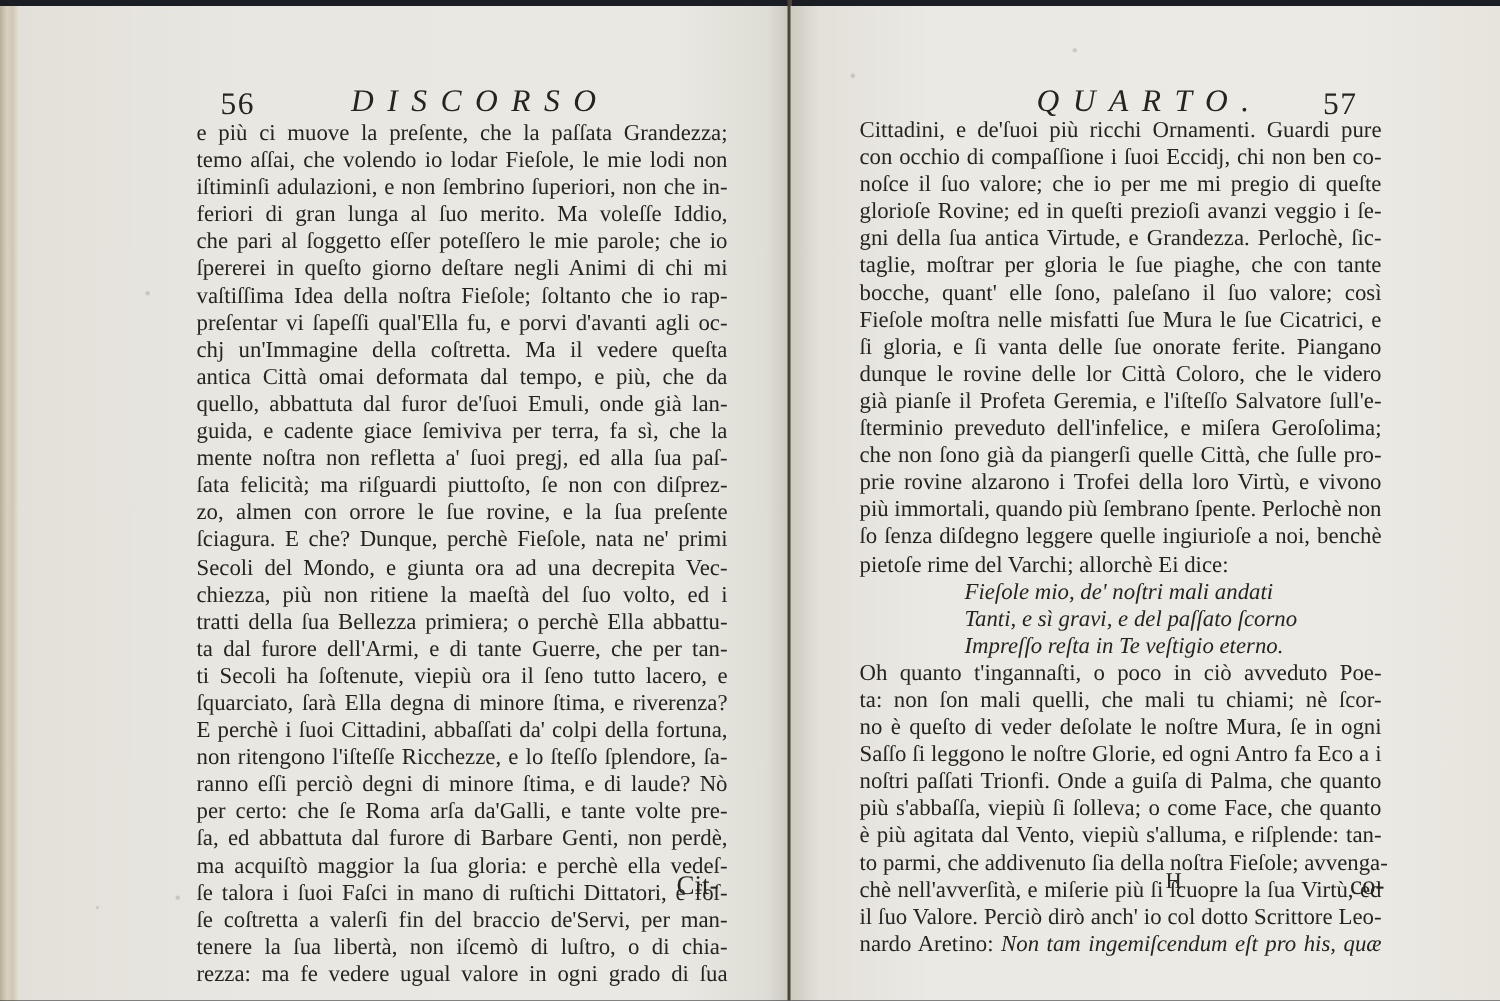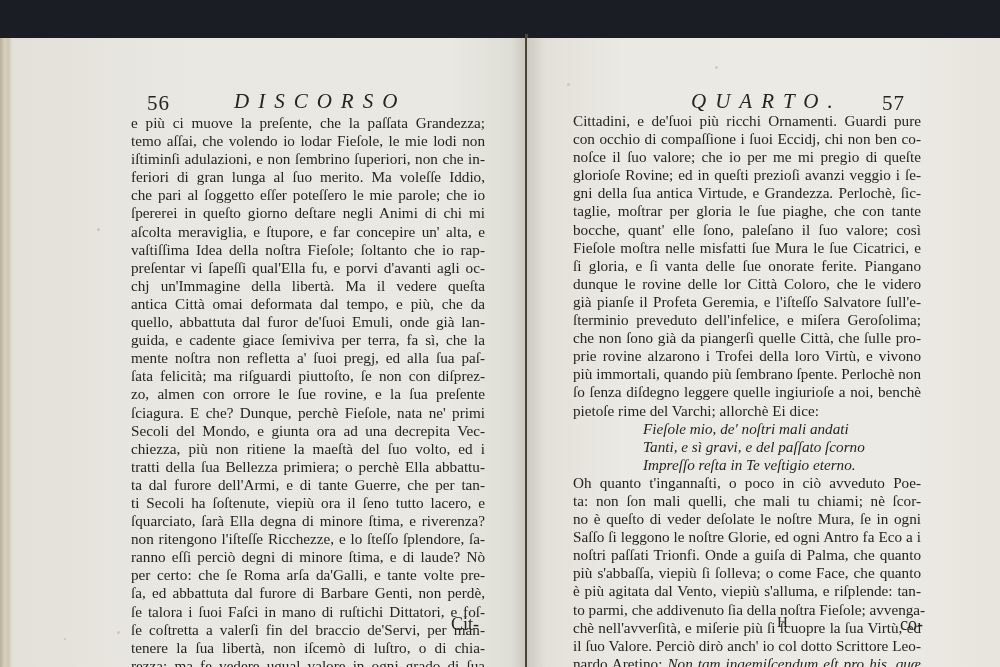--- a/index.html
+++ b/index.html
@@ -4,21 +4,21 @@
 <style>
   html, body { margin: 0; padding: 0; }
   body {
     width: 1000px; height: 667px; overflow: hidden;
     background: #1a1d24;
     position: relative;
     font-family: "Liberation Serif", "DejaVu Serif", serif;
     color: #262420;
   }
   .book {
-    position: absolute; left: 0; top: 0; width: 1000px; height: 490px; margin-top: 34px;
+    position: absolute; left: 0; top: 0; width: 1000px; height: 490px;
   }
   .edge-left {
     position: absolute; left: 0; top: 4px; width: 12px; height: 663px;
     background: linear-gradient(90deg, #b9b09a 0%, #d8d1bf 40%, #cfc7b3 70%, #e3ded2 100%);
   }
   .page {
     position: absolute; top: 4px; height: 663px;
     background: #e8e6e0;
   }
   .page-left {
@@ -82,41 +82,42 @@
   <div class="page-num" style="left:147px;top:57px;">56</div>
   <div class="running-title" style="left:234px;top:55px;">DISCORSO</div>
 
   <div class="text-block" id="left-text" style="left:131px;top:80px;width:354px;">
       <span class="line">e più ci muove la preſente, che la paſſata Grandezza;</span>
       <span class="line">temo aſſai, che volendo io lodar Fieſole, le mie lodi non</span>
       <span class="line">iſtiminſi adulazioni, e non ſembrino ſuperiori, non che in-</span>
       <span class="line">feriori di gran lunga al ſuo merito. Ma voleſſe Iddio,</span>
       <span class="line">che pari al ſoggetto eſſer poteſſero le mie parole; che io</span>
       <span class="line">ſpererei in queſto giorno deſtare negli Animi di chi mi</span>
-      <span class="line">aſcolta meraviglia, e ſtupore, e far concepire un' alta, e</span>
       <span class="line">vaſtiſſima Idea della noſtra Fieſole; ſoltanto che io rap-</span>
       <span class="line">preſentar vi ſapeſſi qual'Ella fu, e porvi d'avanti agli oc-</span>
-      <span class="line">chj un'Immagine della libertà. Ma il vedere queſta</span>
+      <span class="line">chj un'Immagine della coſtretta. Ma il vedere queſta</span>
       <span class="line">antica Città omai deformata dal tempo, e più, che da</span>
       <span class="line">quello, abbattuta dal furor de'ſuoi Emuli, onde già lan-</span>
       <span class="line">guida, e cadente giace ſemiviva per terra, fa sì, che la</span>
       <span class="line">mente noſtra non refletta a' ſuoi pregj, ed alla ſua paſ-</span>
       <span class="line">ſata felicità; ma riſguardi piuttoſto, ſe non con diſprez-</span>
       <span class="line">zo, almen con orrore le ſue rovine, e la ſua preſente</span>
       <span class="line">ſciagura. E che? Dunque, perchè Fieſole, nata ne' primi</span>
       <span class="line">Secoli del Mondo, e giunta ora ad una decrepita Vec-</span>
       <span class="line">chiezza, più non ritiene la maeſtà del ſuo volto, ed i</span>
       <span class="line">tratti della ſua Bellezza primiera; o perchè Ella abbattu-</span>
       <span class="line">ta dal furore dell'Armi, e di tante Guerre, che per tan-</span>
       <span class="line">ti Secoli ha ſoſtenute, viepiù ora il ſeno tutto lacero, e</span>
       <span class="line">ſquarciato, ſarà Ella degna di minore ſtima, e riverenza?</span>
+      <span class="line">E perchè i ſuoi Cittadini, abbaſſati da' colpi della fortuna,</span>
       <span class="line">non ritengono l'iſteſſe Ricchezze, e lo ſteſſo ſplendore, ſa-</span>
       <span class="line">ranno eſſi perciò degni di minore ſtima, e di laude? Nò</span>
       <span class="line">per certo: che ſe Roma arſa da'Galli, e tante volte pre-</span>
       <span class="line">ſa, ed abbattuta dal furore di Barbare Genti, non perdè,</span>
+      <span class="line">ma acquiſtò maggior la ſua gloria: e perchè ella vedeſ-</span>
       <span class="line">ſe talora i ſuoi Faſci in mano di ruſtichi Dittatori, e foſ-</span>
       <span class="line">ſe coſtretta a valerſi fin del braccio de'Servi, per man-</span>
       <span class="line">tenere la ſua libertà, non iſcemò di luſtro, o di chia-</span>
       <span class="line">rezza: ma fe vedere ugual valore in ogni grado di ſua</span>
     </div>
   <div class="catchword" style="left:451px;top:580px;">Cit-</div>
 
   <div class="gutter"></div>
 
   <div class="page page-right">

